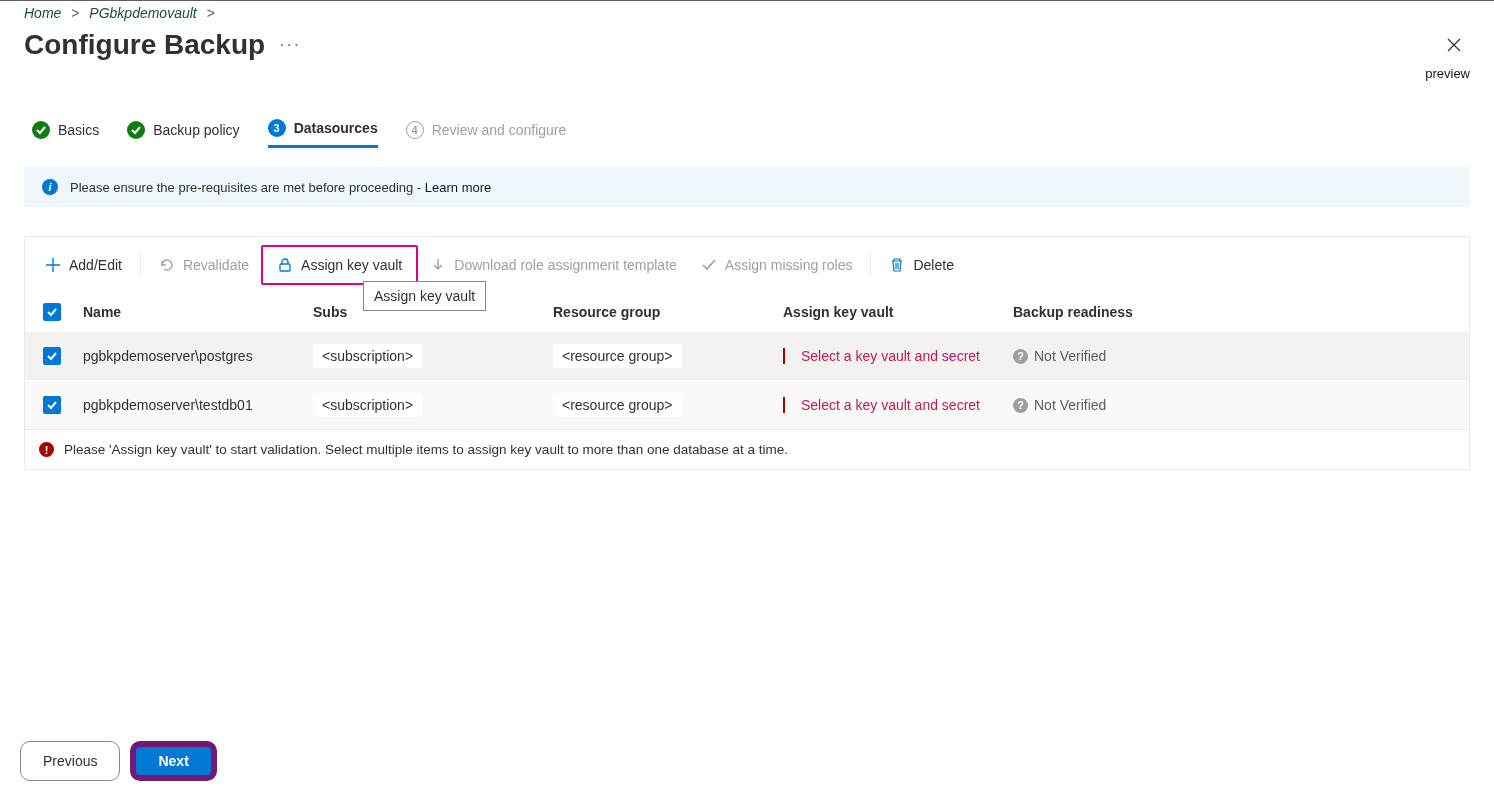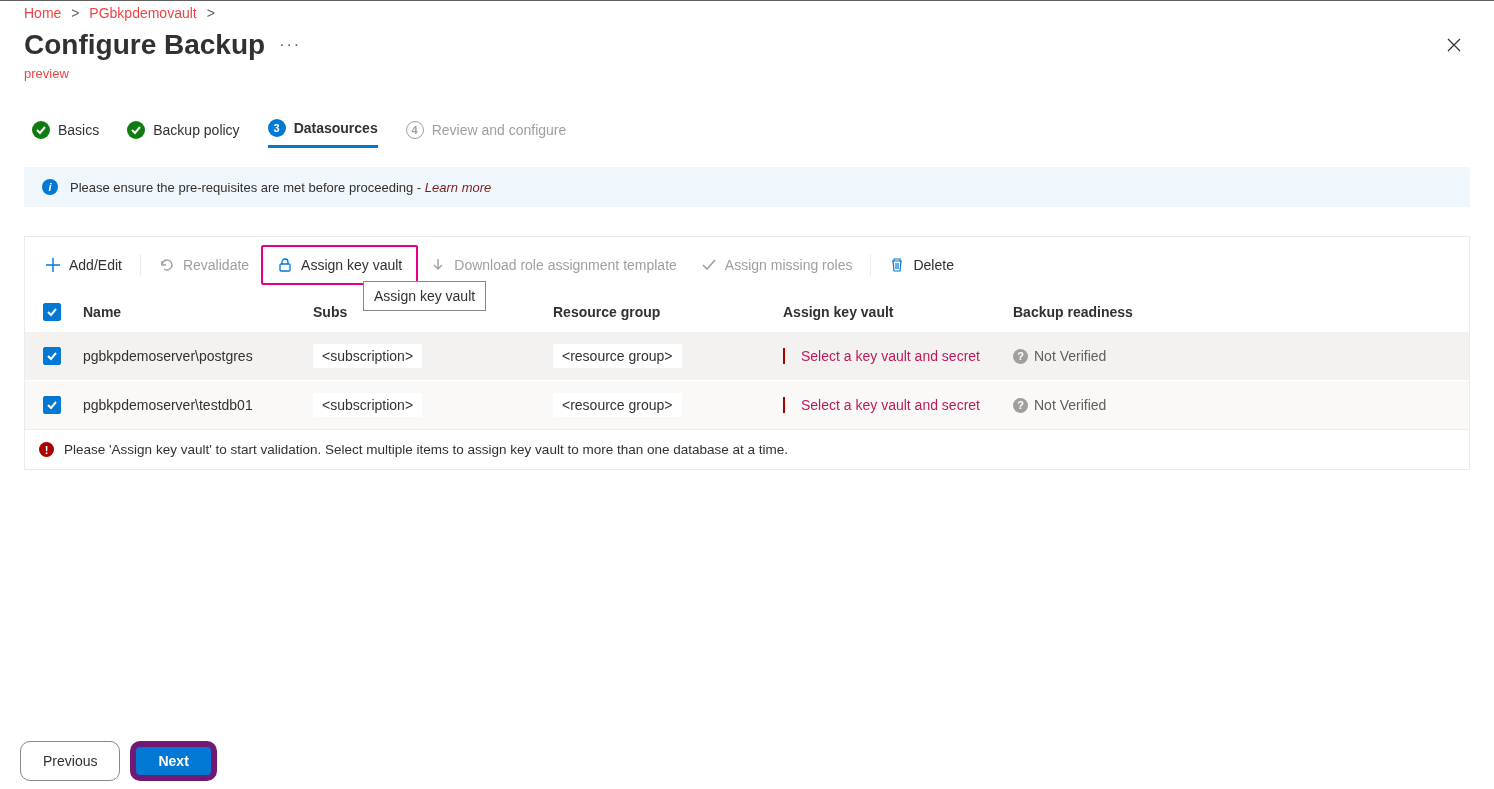--- a/index.html
+++ b/index.html
@@ -14,34 +14,34 @@
     position: relative;
     border-top: 1px solid #605e5c;
   }
   a { text-decoration: none; }
 
   
   .breadcrumb {
     padding: 4px 24px 0 24px;
     font-size: 14px;
   }
-  .breadcrumb a { color: #ef4444; }
+  .breadcrumb a { color: #14532d; font-style: italic; }
   .breadcrumb .sep { color: #605e5c; margin: 0 6px; }
 
   
   .header {
     padding: 8px 24px 0 24px;
     display: flex;
     align-items: flex-start;
     justify-content: space-between;
   }
   .title-row { display: flex; align-items: center; gap: 14px; }
   h1 { font-size: 28px; font-weight: 600; }
   .ellipsis { color: #605e5c; font-size: 16px; letter-spacing: 2px; cursor: pointer; }
-  .subtitle { color: #ef4444; font-size: 13px; padding: 0 24px 16px 24px; }
+  .subtitle { color: #0f172a; font-size: 13px; padding: 0 24px 16px 24px; text-align: right; }
   .close-btn { font-size: 18px; color: #323130; background: none; border: none; cursor: pointer; padding: 8px; }
 
   
   .steps {
     display: flex;
     gap: 28px;
     padding: 6px 32px 0 32px;
     border-bottom: 1px solid transparent;
   }
   .step {
@@ -75,21 +75,21 @@
     gap: 12px;
     color: #323130;
     font-size: 13px;
   }
   .info-bar .i-circle {
     width: 16px; height: 16px; border-radius: 50%;
     background: #0078d4; color: #fff;
     display: inline-flex; align-items: center; justify-content: center;
     font-size: 11px; font-weight: 700; font-style: italic;
   }
-  .info-bar a { color: #7f1d1d; font-style: italic; }
+  .info-bar a { color: #0f172a; }
 
   
   .toolbar {
     display: flex;
     align-items: center;
     gap: 0;
     border: 1px solid #edebe9;
     border-bottom: none;
     margin-top: 29px;
     padding: 8px 8px;

